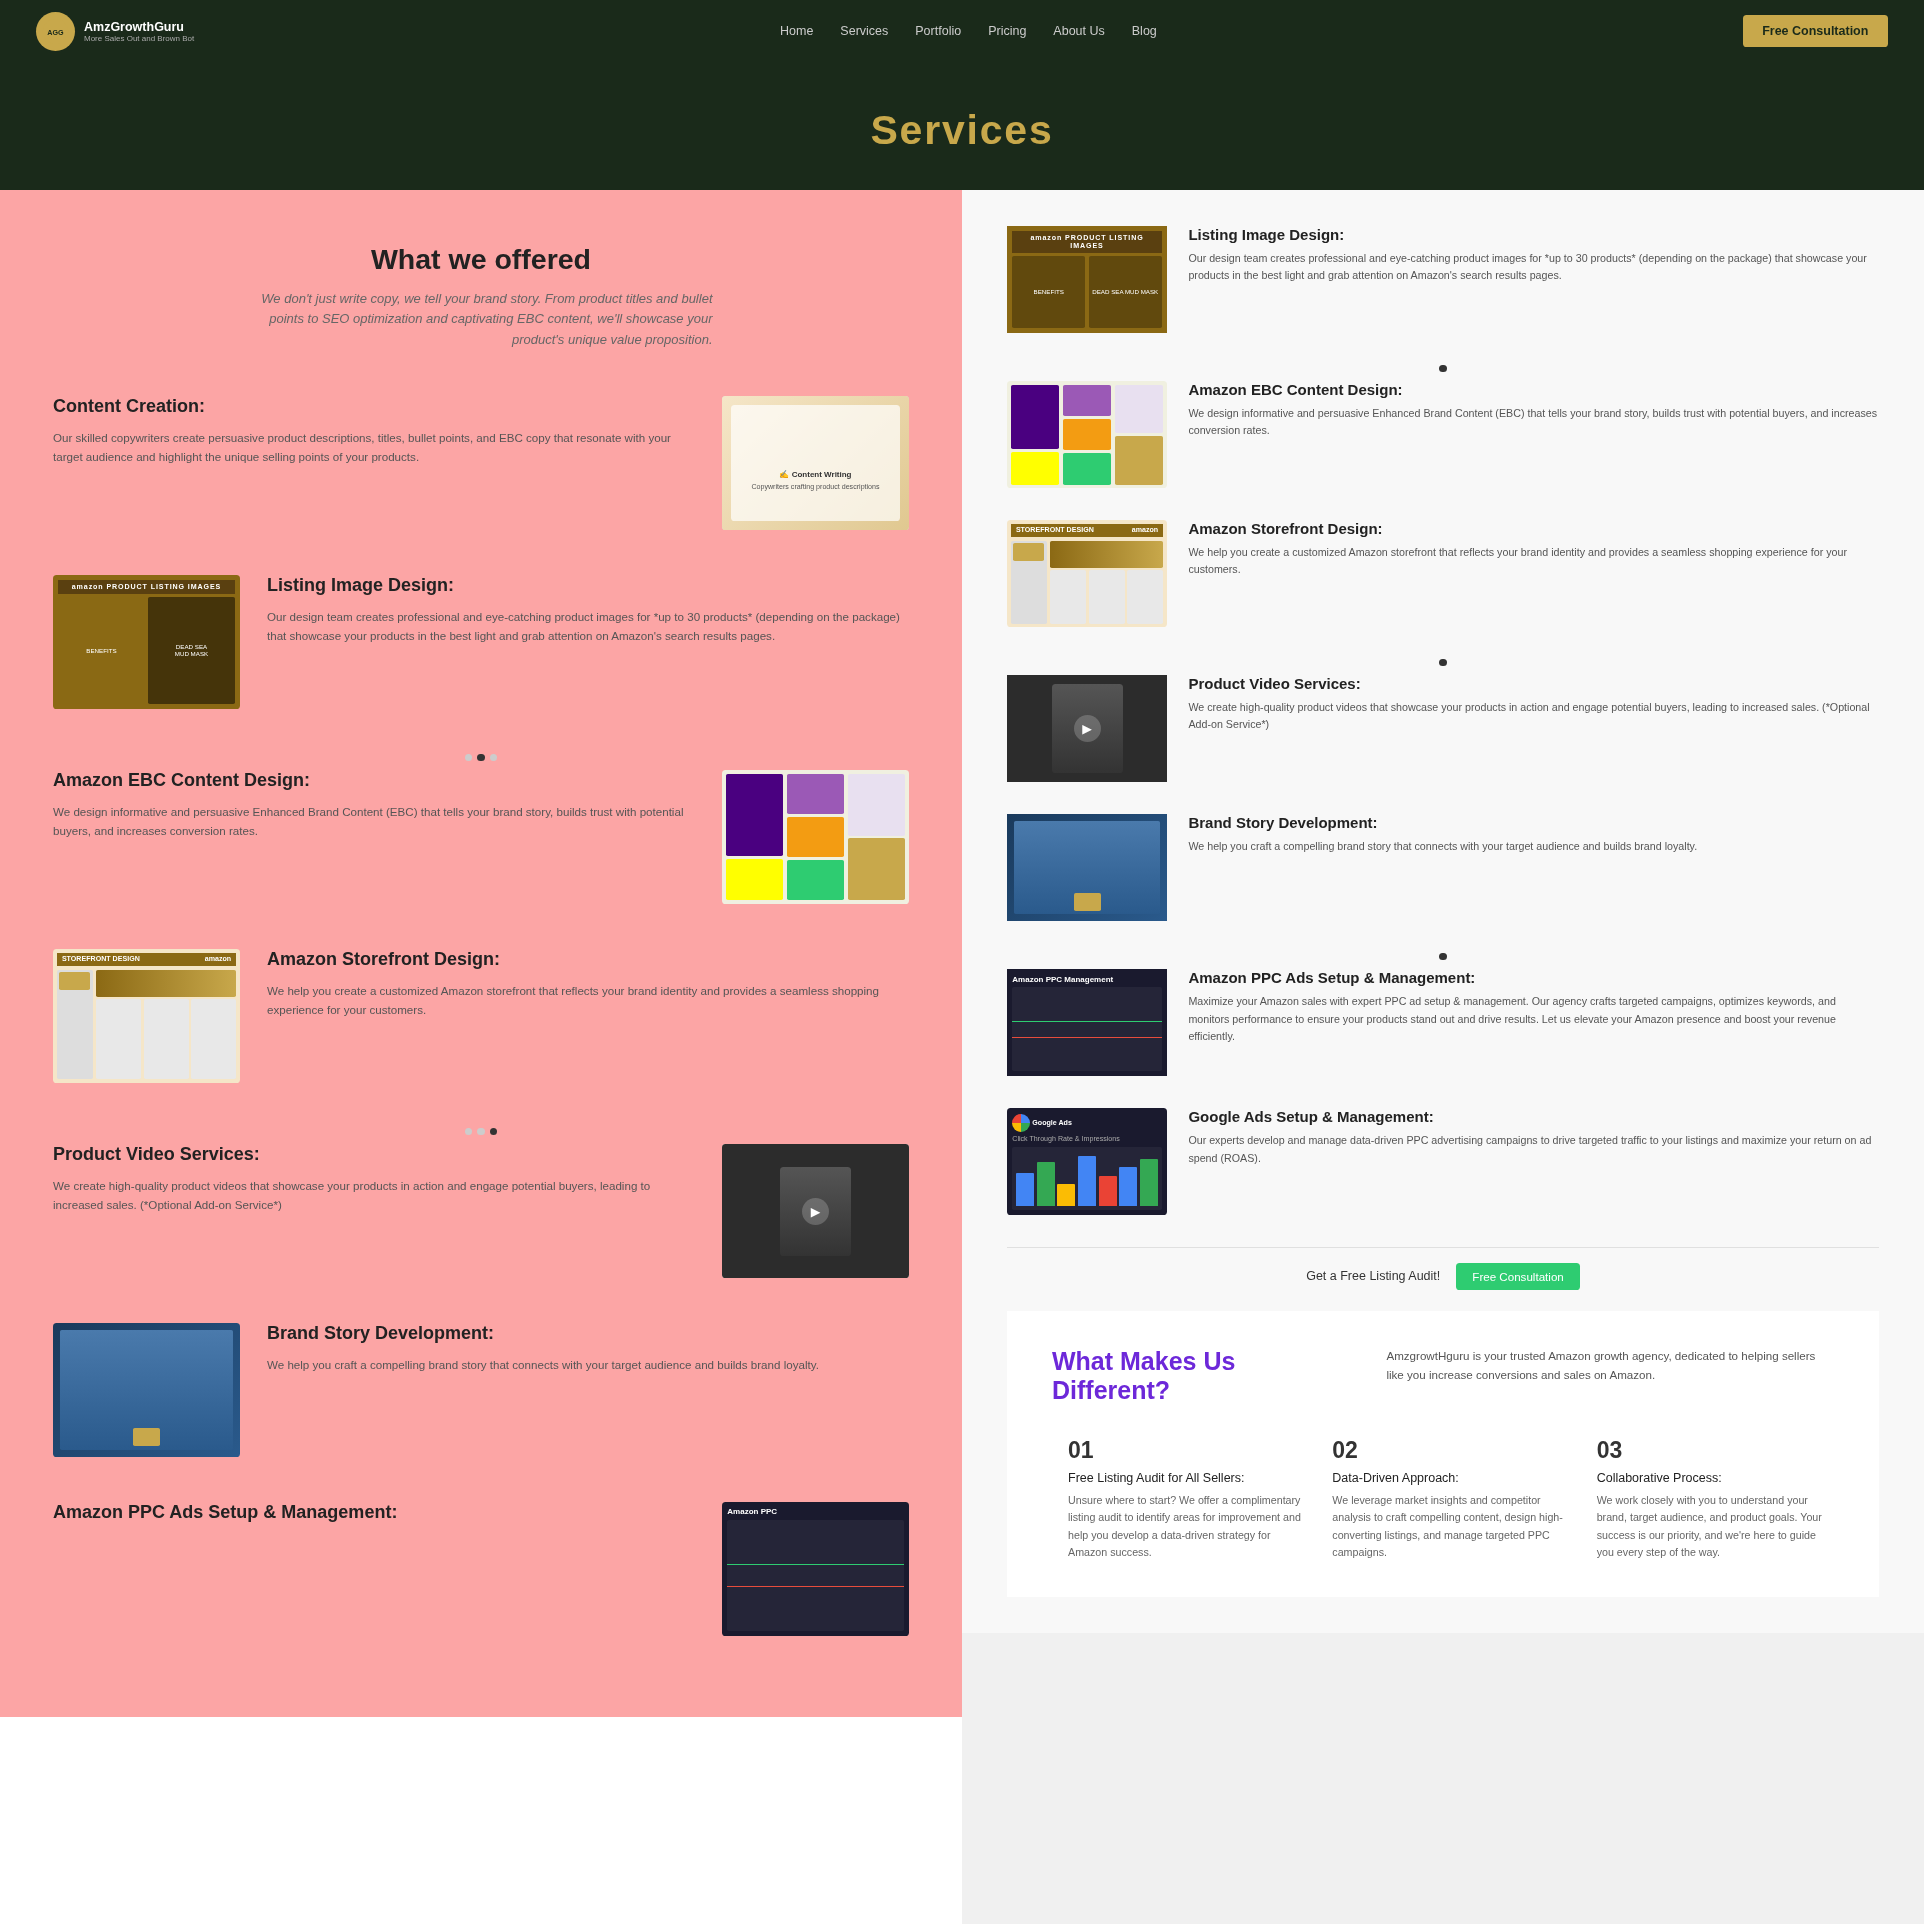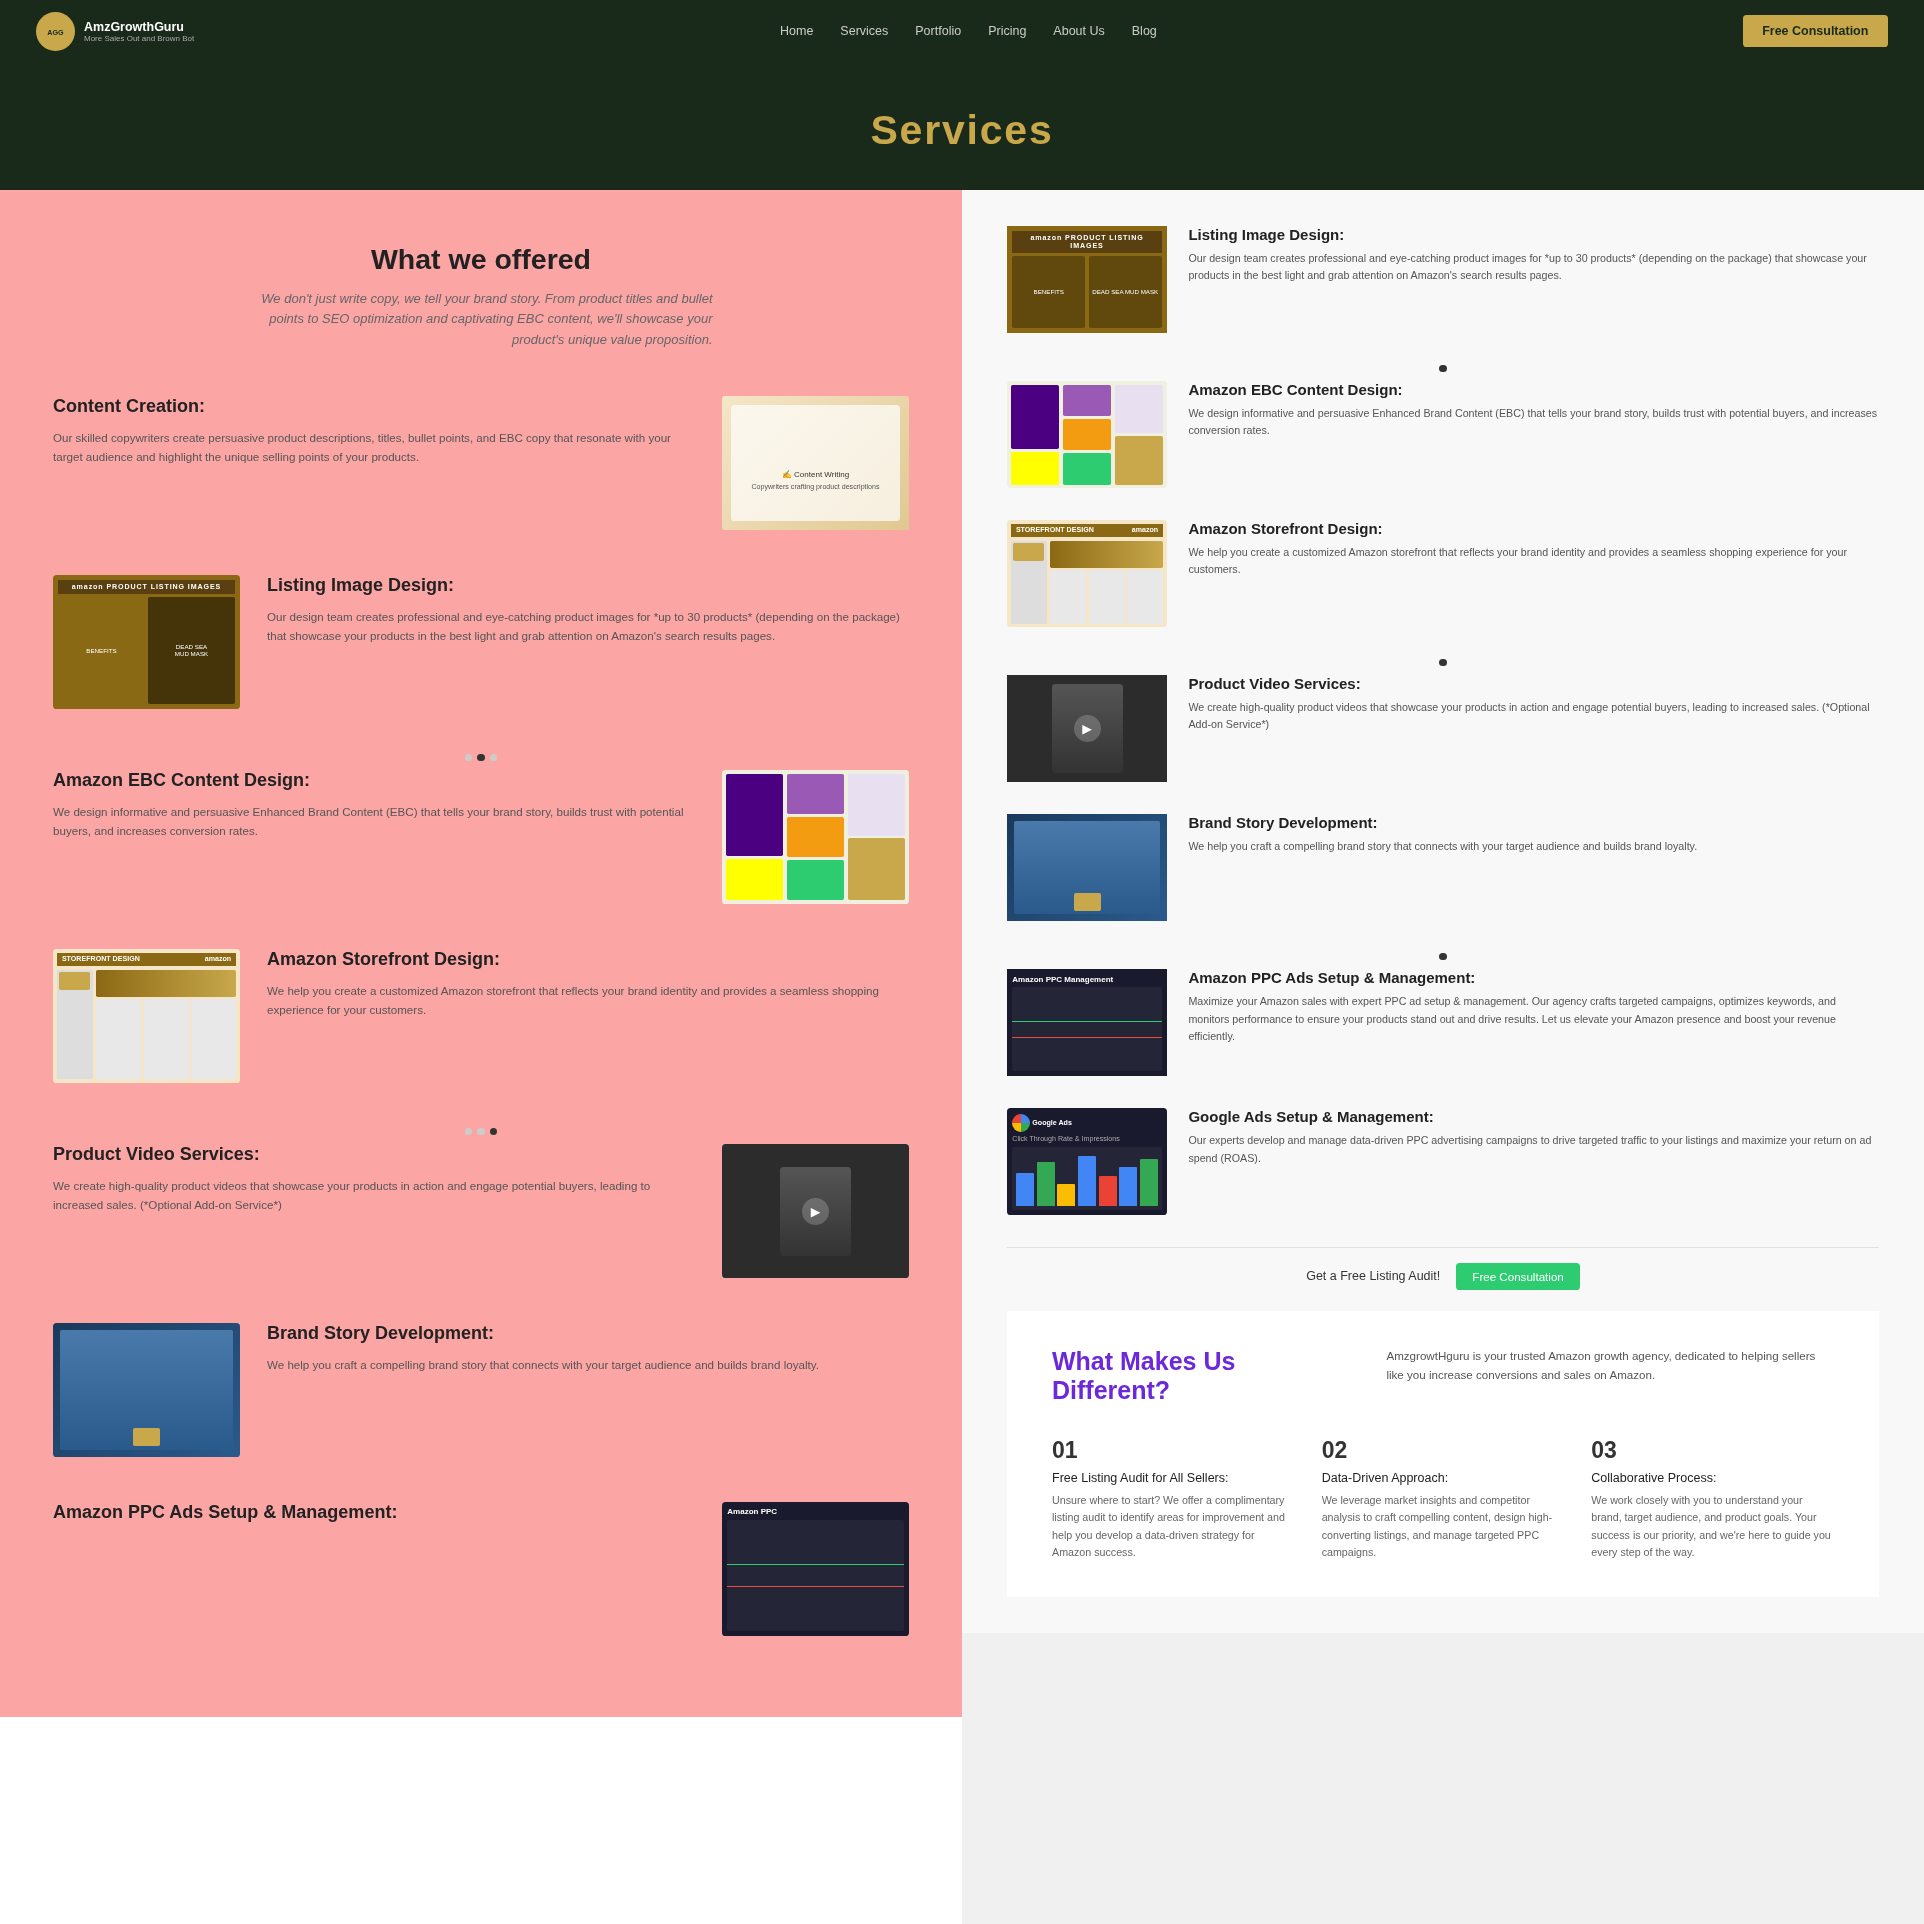--- a/index.html
+++ b/index.html
@@ -177,20 +177,21 @@
       display: flex;
       gap: 36px;
       margin-bottom: 32px;
     }
     .different-header h2 { font-size: 25px; font-weight: bold; color: #6d28d9; flex: 1; }
     .different-header p { flex: 1.5; font-size: 11.6px; color: #555; line-height: 1.6; }
     .features-grid {
       display: grid;
       grid-template-columns: repeat(3, 1fr);
       gap: 27px;
+      margin-left: 16px;
     }
     .feature-item { }
     .feature-num { font-size: 23px; font-weight: bold; color: #333; margin-bottom: 7.1px; }
     .feature-title { font-size: 12.5px; font-weight: normal; color: #222; margin-bottom: 7.1px; }
     .feature-desc { font-size: 10.7px; color: #666; line-height: 1.6; }
 
     
     .page-wrapper {
       display: grid;
       grid-template-columns: 1fr 1fr;
@@ -491,21 +492,21 @@
       <p class="section-subtitle">We don't just write copy, we tell your brand story. From product titles and bullet points to SEO optimization and captivating EBC content, we'll showcase your product's unique value proposition.</p>
 
       <div class="service-item">
         <div class="service-text">
           <h3>Content Creation:</h3>
           <p>Our skilled copywriters create persuasive product descriptions, titles, bullet points, and EBC copy that resonate with your target audience and highlight the unique selling points of your products.</p>
         </div>
         <div class="service-image">
           <div style="width:100%;height:100%;background:linear-gradient(135deg,#f5e6c8,#e0c890);display:flex;align-items:center;justify-content:center;position:relative;">
             <div style="position:absolute;top:9px;left:9px;right:9px;bottom:9px;background:rgba(255,255,255,0.7);border-radius:3.6px;display:flex;flex-direction:column;align-items:center;justify-content:center;padding:7.1px;">
-              <div style="font-size:8px;font-weight:normal;color:#333;margin-bottom:3.6px;margin-top:35px;">✍ Content Writing</div>
+              <div style="font-size:8px;font-weight:bold;color:#333;margin-bottom:3.6px;margin-top:35px;">✍ Content Writing</div>
               <div style="font-size:7.1px;color:#555;text-align:center;">Copywriters crafting product descriptions</div>
             </div>
           </div>
 
         </div>
       </div>
 
       <div class="service-item reverse">
         <div class="service-text">
           <h3>Listing Image Design:</h3>

